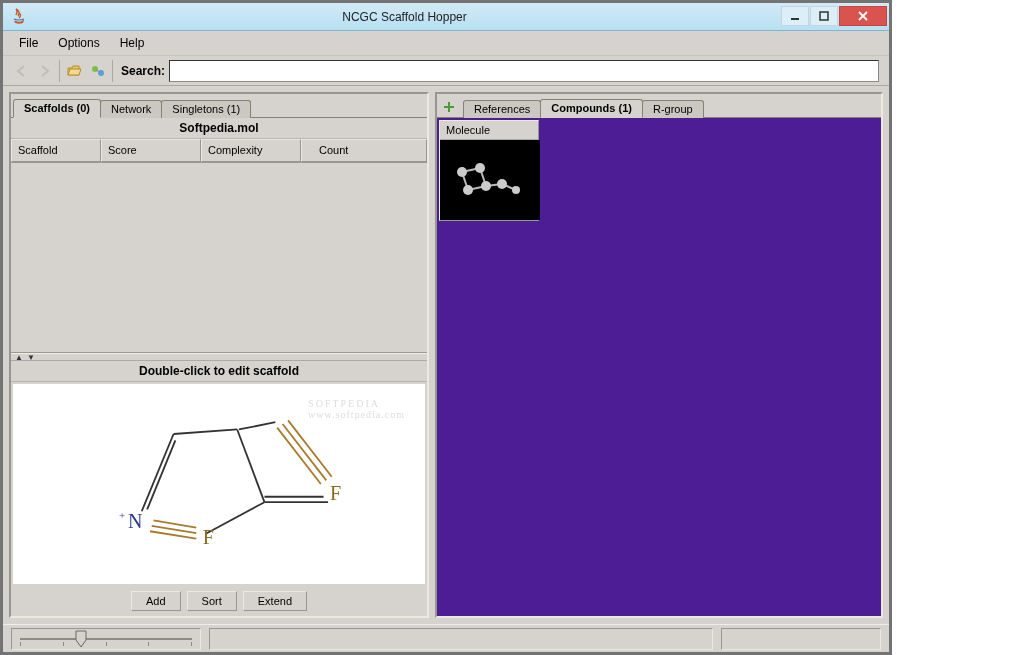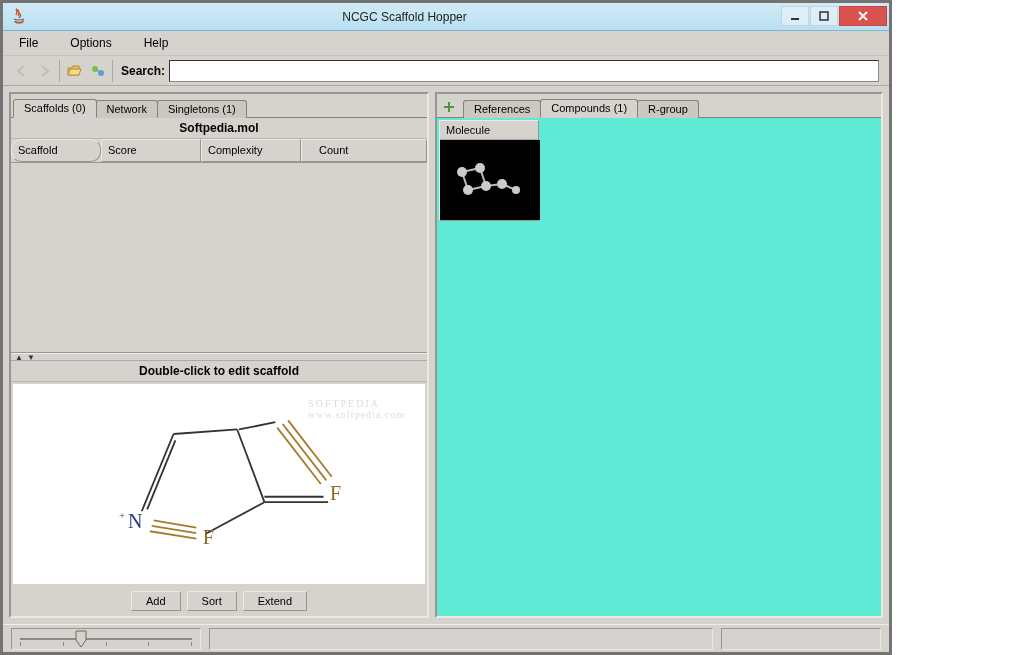--- a/index.html
+++ b/index.html
@@ -10,65 +10,65 @@
   
   .titlebar { height: 28px; background: linear-gradient(#d2eaf6, #b7e0f2); display: flex; align-items: center; border-bottom: 1px solid #7fb5d2; }
   .titlebar .java-icon { width: 20px; height: 20px; margin-left: 6px; }
   .titlebar .title { flex: 1; text-align: center; color: #222; font-size: 12px; }
   .win-btns { display: flex; height: 22px; margin-right: 2px; }
   .win-btn { width: 28px; height: 20px; display: flex; align-items: center; justify-content: center; margin-left: 1px; border: 1px solid rgba(0,0,0,0.1); background: #dceef8; }
   .win-btn.close { width: 48px; background: #d9534f; border-color: #c74540; color: #fff; }
   .win-btn svg { pointer-events: none; }
 
   
-  .menubar { height: 22px; background: #d6d3ce; display: flex; align-items: center; padding: 12px 6px; gap: 12px; border-bottom: 1px solid #c7c4bf; }
+  .menubar { height: 22px; background: #d6d3ce; display: flex; align-items: center; padding: 12px 6px; gap: 0; border-bottom: 1px solid #c7c4bf; }
   .menu-item { padding: 2px 10px; cursor: default; }
 
   
   .toolbar { height: 30px; background: #d6d3ce; display: flex; align-items: center; padding: 2px 6px; gap: 0; border-bottom: 1px solid #aca99f; }
   .tb-btn { width: 24px; height: 24px; display: flex; align-items: center; justify-content: center; border: 1px solid transparent; }
   .tb-sep { width: 1px; height: 22px; background: #aca99f; margin: 0 2px; }
   .search-label { margin: 0 4px 0 6px; font-weight: bold; }
   .search-input { flex: 1; height: 22px; border: 1px inset #888; background: #fff; padding: 0 4px; margin-right: 4px; }
 
   
   .content { flex: 1; display: flex; padding: 6px; gap: 6px; min-height: 0; }
   .panel { border: 2px inset #ece9e0; background: #d6d3ce; display: flex; flex-direction: column; min-height: 0; }
   .panel.left { flex: 0 0 420px; }
   .panel.right { flex: 1; }
 
   
   .tab-row { height: 24px; display: flex; align-items: flex-end; padding: 2px 2px 0 2px; background: #d6d3ce; border-bottom: 1px solid #858276; }
   .tab-lead-btn { width: 16px; height: 16px; margin: 0 6px 2px 2px; display: flex; align-items: center; justify-content: center; }
   .tab { padding: 2px 10px 3px 10px; border: 1px solid #858276; border-bottom: none; background: #d6d3ce; margin-right: -1px; border-radius: 3px 3px 0 0; font-size: 11px; cursor: default; position: relative; top: 1px; }
-  .tab.active { background: #d6d3ce; border-bottom: 1px solid #d6d3ce; z-index: 2; }
+  .tab.active { background: #d6d3ce; border-bottom: 1px solid #d6d3ce; z-index: 2; font-weight: bold; }
   .tab:not(.active) { background: #cbc8c1; }
 
   
   .left-body { flex: 1; display: flex; flex-direction: column; min-height: 0; }
   .file-header { text-align: center; font-weight: bold; padding: 3px 0; border-bottom: 1px solid #b9b6ad; background: #d6d3ce; }
   .table-head { height: 24px; display: flex; border-bottom: 1px solid #9a978e; }
   .th { border: 1px outset #ece9e0; background: #d6d3ce; padding: 4px 6px; font-size: 11px; }
-  .th.c1 { flex: 0 0 90px; border-radius: 10px; }
+  .th.c1 { flex: 0 0 90px; }
   .th.c2 { flex: 0 0 100px; }
   .th.c3 { flex: 0 0 100px; }
   .th.c4 { flex: 1; padding-left: 17px; }
   .table-body { flex: 1; background: #d6d3ce; border-bottom: 1px solid #9a978e; min-height: 150px; }
   .splitter-h { height: 8px; background: #d6d3ce; display: flex; align-items: center; justify-content: flex-start; gap: 4px; padding-left: 4px; border-top: 1px solid #eee; border-bottom: 1px solid #aaa; }
   .splitter-h .tri { font-size: 8px; color: #333; }
   .editor-label { text-align: center; font-weight: bold; padding: 3px 0; background: #d6d3ce; border-bottom: 1px solid #b9b6ad; }
   .editor-canvas { flex: 1; background: #fff; margin: 2px; min-height: 200px; position: relative; }
   .editor-canvas svg { width: 100%; height: 100%; }
   .watermark { position: absolute; top: 14px; right: 20px; font-size: 10px; color: #ddd; letter-spacing: 2px; font-family: Georgia, serif; }
   .watermark small { display: block; font-size: 10px; letter-spacing: 1px; text-align: right; }
   .btn-row { height: 30px; display: flex; align-items: center; justify-content: center; gap: 6px; }
   .btn { padding: 3px 14px; border: 1px outset #ece9e0; background: #d6d3ce; font-size: 11px; cursor: default; }
 
   
-  .right-body { flex: 1; padding: 2px; background: #5eead4; display: flex; flex-direction: column; }
+  .right-body { flex: 1; padding: 2px; background: #4c1d95; display: flex; flex-direction: column; }
   .mol-cell { width: 100px; border: 1px outset #ece9e0; background: #d6d3ce; }
   .mol-head { padding: 3px 6px; font-size: 11px; border-bottom: 1px solid #aaa; }
   .mol-img { width: 100px; height: 80px; background: #000; position: relative; }
   .mol-img svg { width: 100%; height: 100%; }
 
   
   .statusbar { height: 28px; background: #d6d3ce; display: flex; align-items: center; padding: 2px 8px; gap: 8px; border-top: 1px solid #eee; }
   .slider-box { width: 190px; height: 22px; border: 1px inset #ece9e0; background: #d6d3ce; display: flex; align-items: center; position: relative; }
   .slider-track { flex: 1; margin: 0 8px; height: 2px; background: #8c8a82; position: relative; }
   .slider-ticks { position: absolute; bottom: -6px; left: 0; right: 0; display: flex; justify-content: space-between; }

